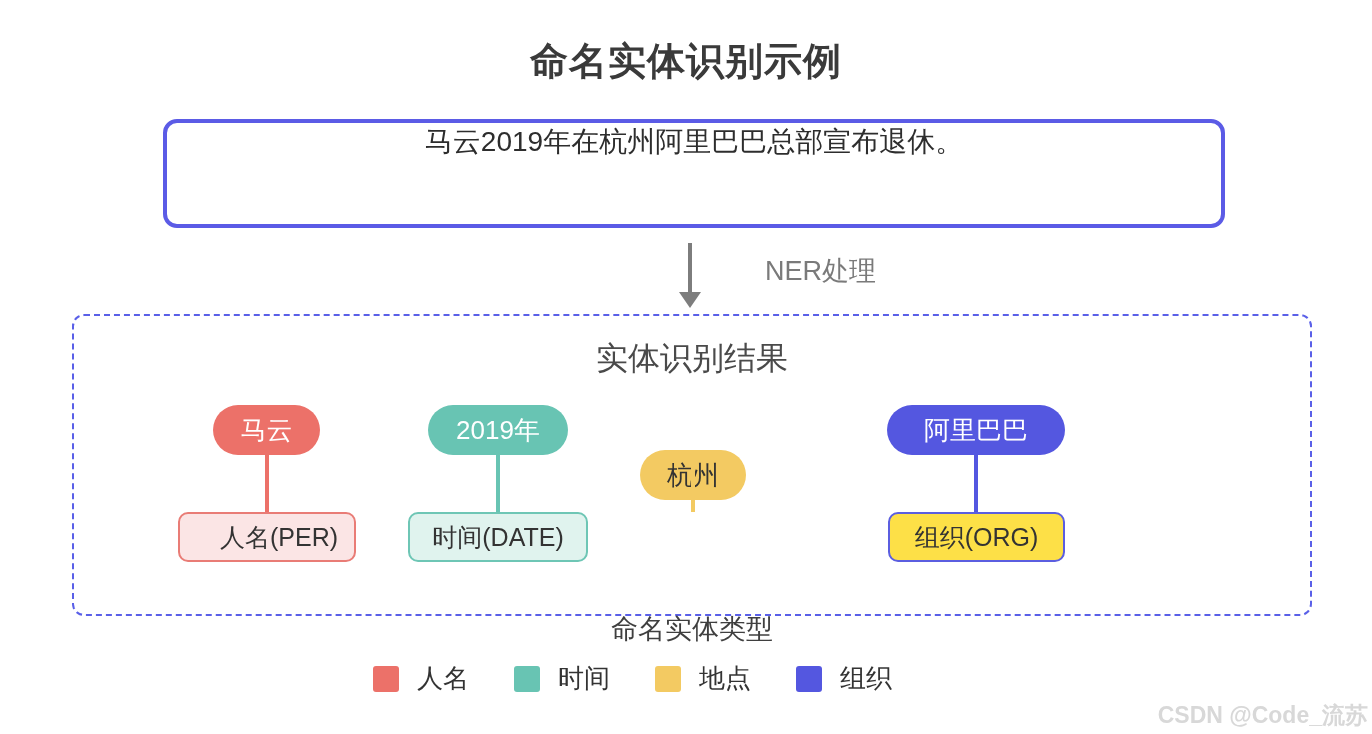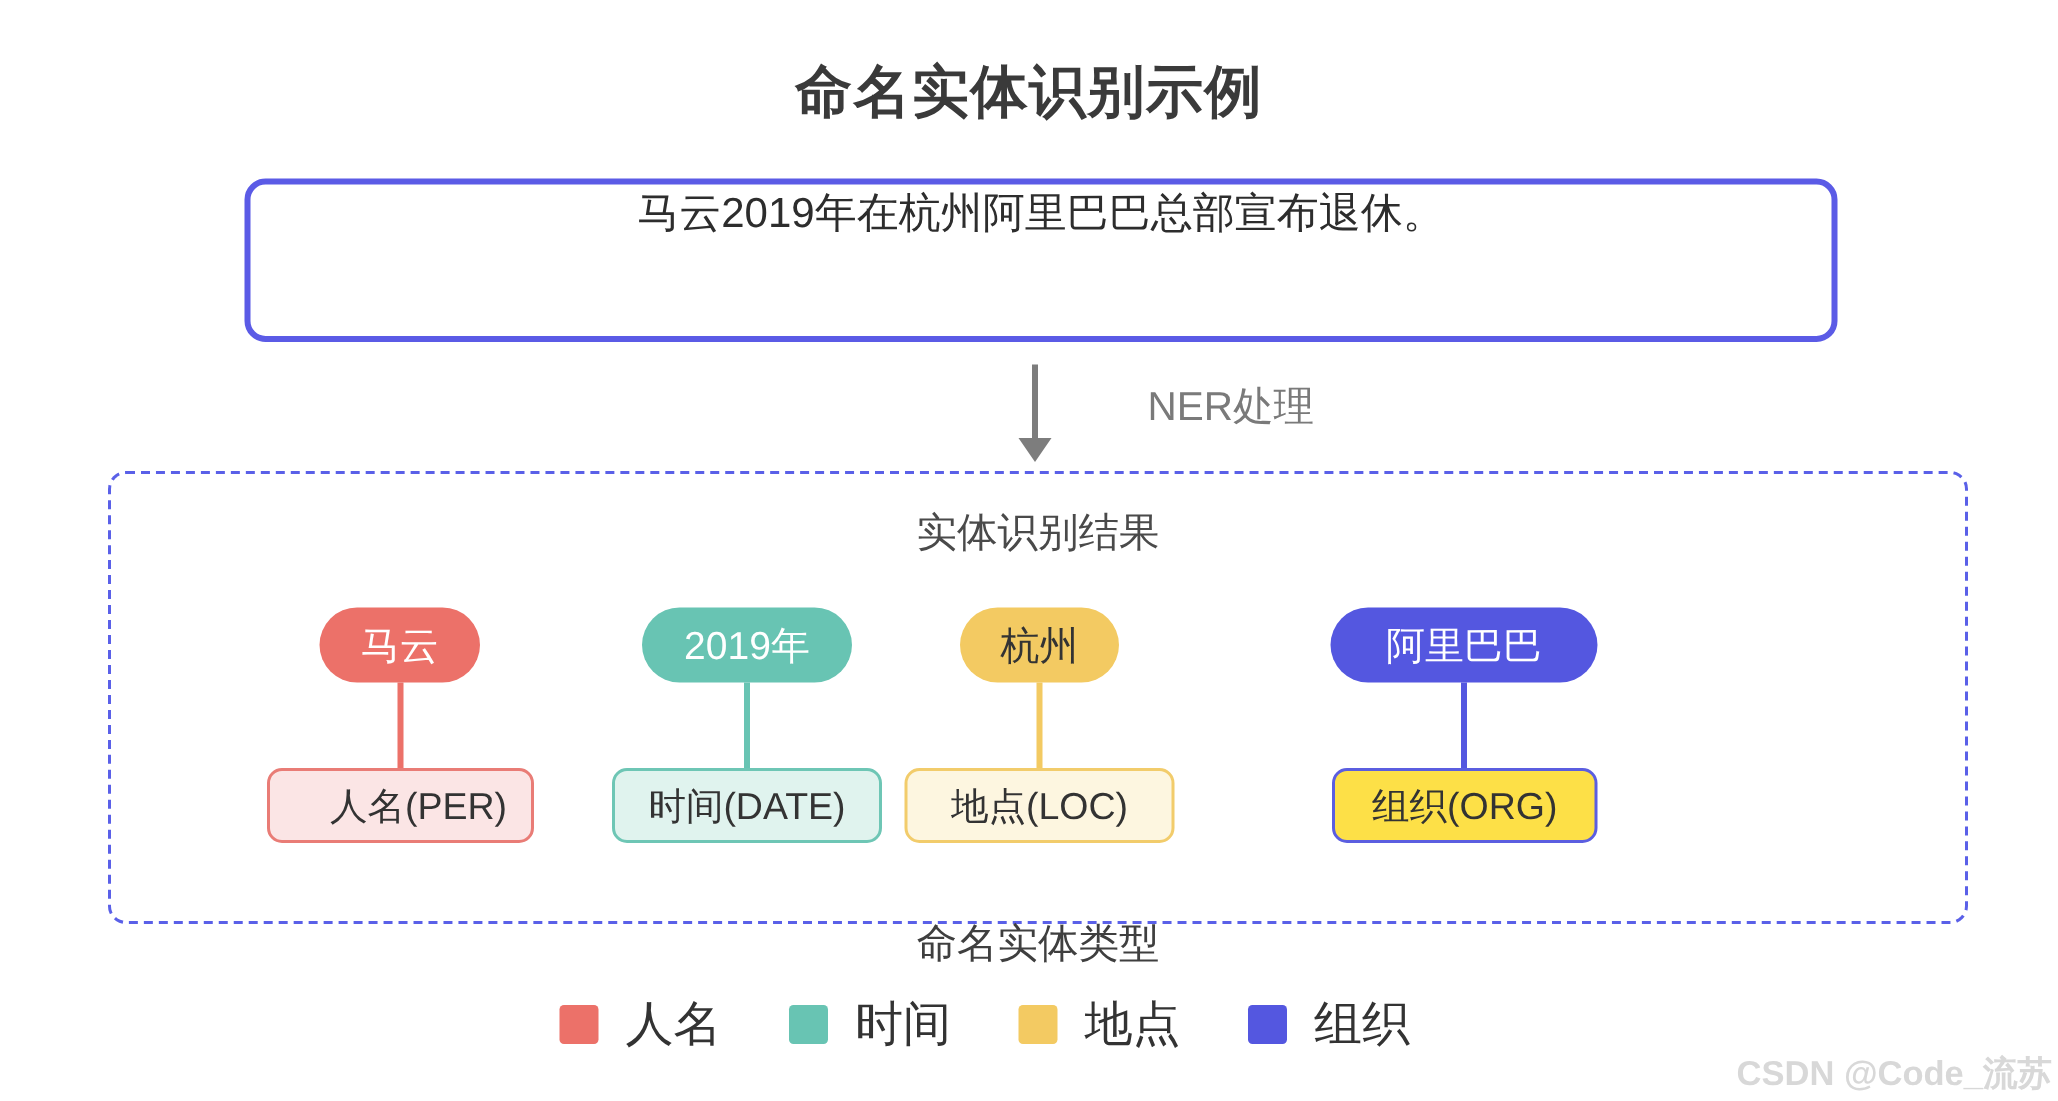--- a/index.html
+++ b/index.html
@@ -58,34 +58,34 @@
     left: 72px; top: 314px;
     width: 1240px; height: 302px;
     border: 2px dashed #5a60e8;
     border-radius: 12px;
     background: transparent;
   }
   .results-title {
     position: absolute;
     top: 337px; left: 72px; width: 1240px;
     text-align: center;
-    font-size: 27px;
+    font-size: 32px;
     color: #4a4a4a;
   }
   .pill {
     position: absolute;
     top: 405px; height: 50px;
     border-radius: 25px;
     display: flex; align-items: center; justify-content: center;
     font-size: 26px;
     font-weight: 500;
   }
   .pill-0 { left: 213px; width: 107px; }
   .pill-1 { left: 428px; width: 140px; }
-  .pill-2 { left: 640px; width: 106px; }
+  .pill-2 { left: 640px; width: 106px; margin-top: 45px; }
   .pill-3 { left: 887px; width: 178px; }
   .connector {
     position: absolute;
     top: 455px; width: 4px; height: 57px;
   }
   .conn-0 { left: 265px; }
   .conn-1 { left: 496px; }
   .conn-2 { left: 691px; }
   .conn-3 { left: 974px; }
   .type-box {
@@ -110,21 +110,21 @@
     z-index: 2;
   }
   .legend {
     position: absolute;
     left: 373px; top: 661px;
     display: flex; align-items: center;
     gap: 45px;
   }
   .legend-item { display: flex; align-items: center; gap: 18px; }
   .legend-swatch { width: 26px; height: 26px; border-radius: 3px; }
-  .legend-label { font-size: 32px; color: #333333; }
+  .legend-label { font-size: 26px; color: #333333; }
   .watermark {
     position: absolute;
     right: 4px; top: 700px;
     font-size: 23px;
     color: #d8d8d8;
     font-weight: bold;
   }
 </style>
 </head>
 <body>
@@ -147,21 +147,20 @@
   <div class="pill pill-0" style="background: rgb(236, 113, 105); color: rgb(255, 255, 255);">马云</div>
   <div class="connector conn-0" style="background: rgb(236, 113, 105);"></div>
   <div class="type-box box-0" style="background: rgb(251, 229, 229); border-color: rgb(233, 124, 118); padding-left: 24px;">人名(PER)</div>
 
   <div class="pill pill-1" style="background: rgb(104, 196, 179); color: rgb(255, 255, 255);">2019年</div>
   <div class="connector conn-1" style="background: rgb(104, 196, 179);"></div>
   <div class="type-box box-1" style="background: rgb(224, 243, 238); border-color: rgb(110, 198, 181);">时间(DATE)</div>
 
   <div class="pill pill-2" style="background: rgb(243, 202, 98); color: rgb(51, 51, 51);">杭州</div>
   <div class="connector conn-2" style="background: rgb(243, 202, 98);"></div>
-  <div class="type-box box-2" style="background: rgb(253, 246, 224); border-color: rgb(242, 204, 107);">地点(LOC)</div>
 
   <div class="pill pill-3" style="background: rgb(84, 87, 224); color: rgb(255, 255, 255);">阿里巴巴</div>
   <div class="connector conn-3" style="background: rgb(84, 87, 224);"></div>
   <div class="type-box box-3" style="background: #fde047; border-color: rgb(91, 94, 224);">组织(ORG)</div>
 
   <div class="results-footer">命名实体类型</div>
 
   <div class="legend">
     <div class="legend-item">
       <div class="legend-swatch" style="background: rgb(236, 113, 105);"></div>

